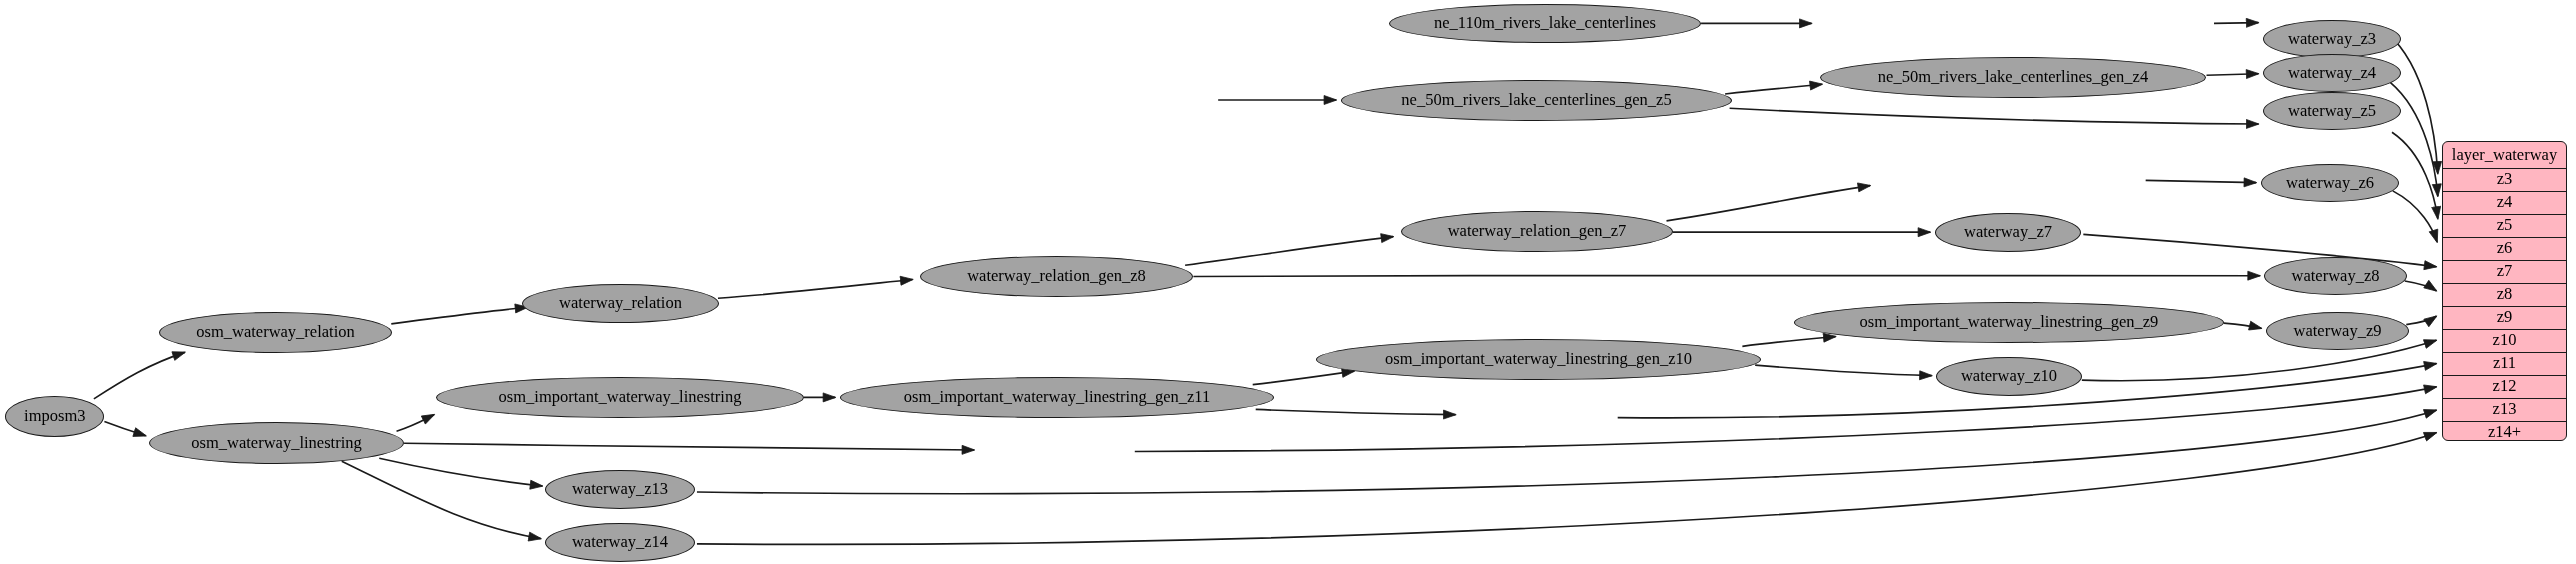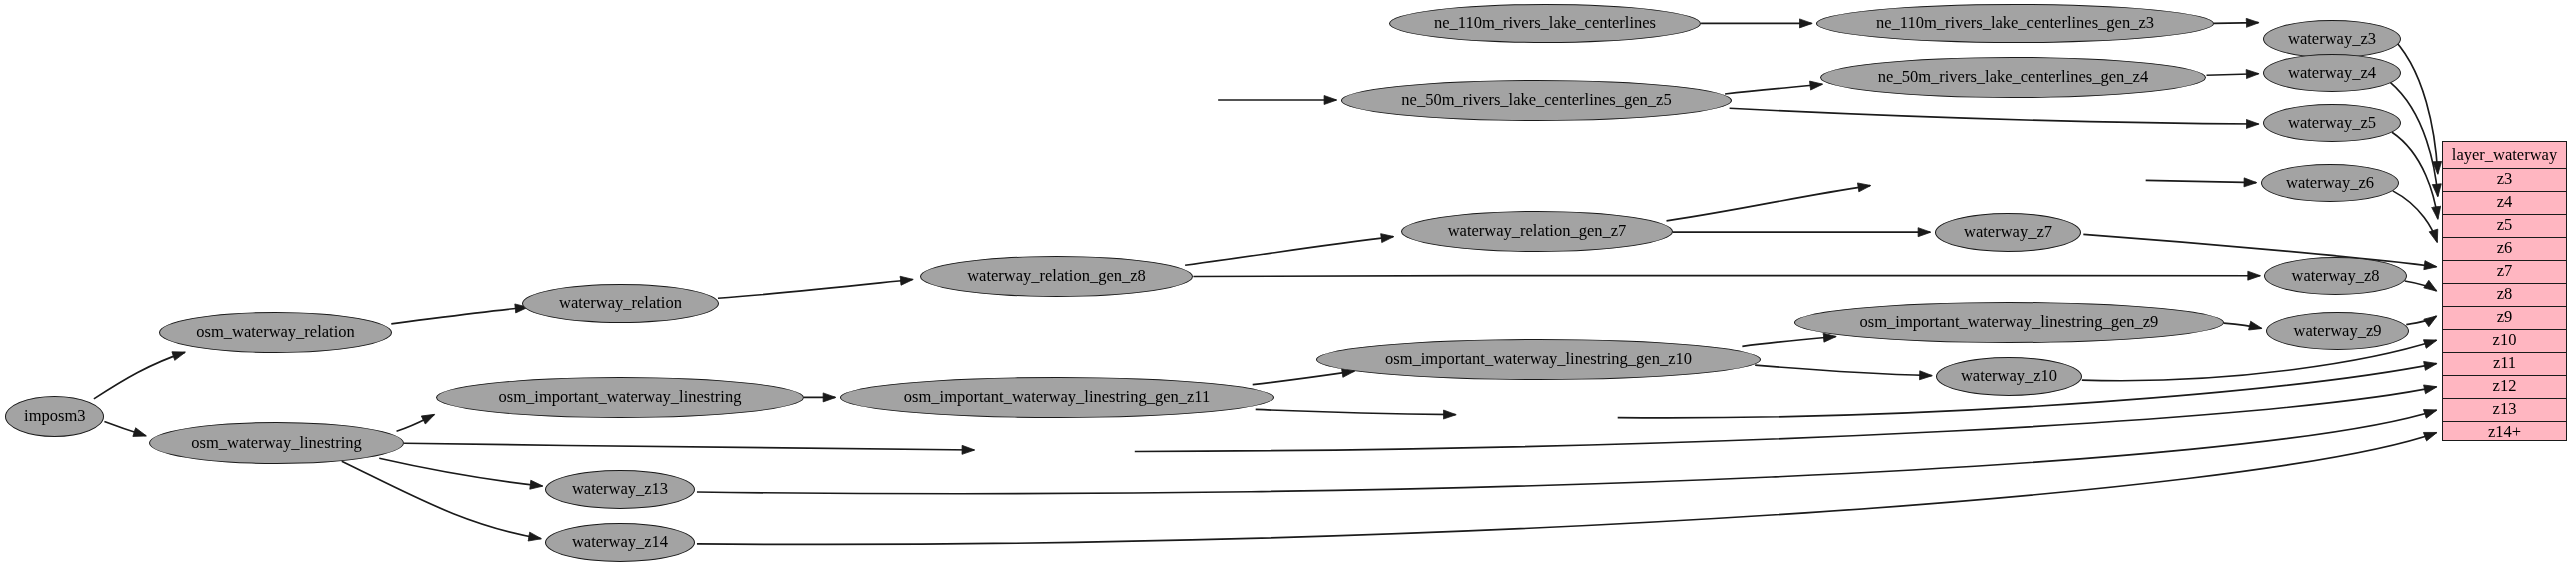--- a/index.html
+++ b/index.html
@@ -10,21 +10,21 @@
   #edges{position:absolute;left:0;top:0;width:2576px;height:565px;}
   .edge{fill:none;stroke:#1a1a1a;stroke-width:2.2px;}
   .node{
     position:absolute;box-sizing:border-box;
     border:1.9px solid #1a1a1a;border-radius:50%;background:#a3a3a3;
     display:flex;align-items:center;justify-content:center;
     font-size:16.5px;line-height:1;white-space:nowrap;z-index:2;
   }
   .tbl{
     position:absolute;left:2442px;top:141px;width:125px;height:300px;
-    box-sizing:border-box;border:1.9px solid #1a1a1a;border-radius:0;
+    box-sizing:border-box;border:1.9px solid #1a1a1a;border-radius:6px;
     background:#ffb6c1;overflow:hidden;z-index:2;
   }
   .tbl .cell{
     box-sizing:border-box;height:23px;border-top:1.5px solid #1a1a1a;
     display:flex;align-items:center;justify-content:center;
     font-size:16.5px;line-height:1;
   }
   .tbl .cell.hdr{height:25.5px;border-top:none;}
 </style>
 </head>
@@ -83,28 +83,27 @@
   <div class="node" style="left:522px;top:284px;width:197px;height:39px">waterway_relation</div>
   <div class="node" style="left:436px;top:377px;width:368px;height:41px">osm_important_waterway_linestring</div>
   <div class="node" style="left:545px;top:470px;width:150px;height:39px">waterway_z13</div>
   <div class="node" style="left:545px;top:523px;width:150px;height:39px">waterway_z14</div>
   <div class="node" style="left:920px;top:256px;width:273px;height:41px">waterway_relation_gen_z8</div>
   <div class="node" style="left:840px;top:377px;width:434px;height:41px">osm_important_waterway_linestring_gen_z11</div>
   <div class="node" style="left:1389px;top:3.8px;width:312px;height:39px">ne_110m_rivers_lake_centerlines</div>
   <div class="node" style="left:1341px;top:80px;width:391px;height:41px">ne_50m_rivers_lake_centerlines_gen_z5</div>
   <div class="node" style="left:1401px;top:211px;width:272px;height:41px">waterway_relation_gen_z7</div>
   <div class="node" style="left:1316px;top:339px;width:445px;height:41px">osm_important_waterway_linestring_gen_z10</div>
-  <div class="node" style="left:1816px;top:3.8px;width:398px;height:39px">ne_110m_rivers_lake_centerlines_gen_z3</div>
   <div class="node" style="left:1820px;top:57px;width:386px;height:41px">ne_50m_rivers_lake_centerlines_gen_z4</div>
   <div class="node" style="left:1935px;top:213px;width:146px;height:39px">waterway_z7</div>
   <div class="node" style="left:1794px;top:302px;width:430px;height:41px">osm_important_waterway_linestring_gen_z9</div>
   <div class="node" style="left:1936px;top:357px;width:146px;height:39px">waterway_z10</div>
   <div class="node" style="left:2263px;top:20px;width:138px;height:38px">waterway_z3</div>
   <div class="node" style="left:2263px;top:54px;width:138px;height:38px">waterway_z4</div>
-  <div class="node" style="left:2263px;top:104px;width:138px;height:38px">waterway_z5</div>
+  <div class="node" style="left:2263px;top:92px;width:138px;height:38px">waterway_z5</div>
   <div class="node" style="left:2261px;top:164px;width:138px;height:38px">waterway_z6</div>
   <div class="node" style="left:2264px;top:257px;width:143px;height:38px">waterway_z8</div>
   <div class="node" style="left:2266px;top:312px;width:143px;height:38px">waterway_z9</div>
 
   <div class="tbl">
     <div class="cell hdr">layer_waterway</div>
     <div class="cell">z3</div>
     <div class="cell">z4</div>
     <div class="cell">z5</div>
     <div class="cell">z6</div>

